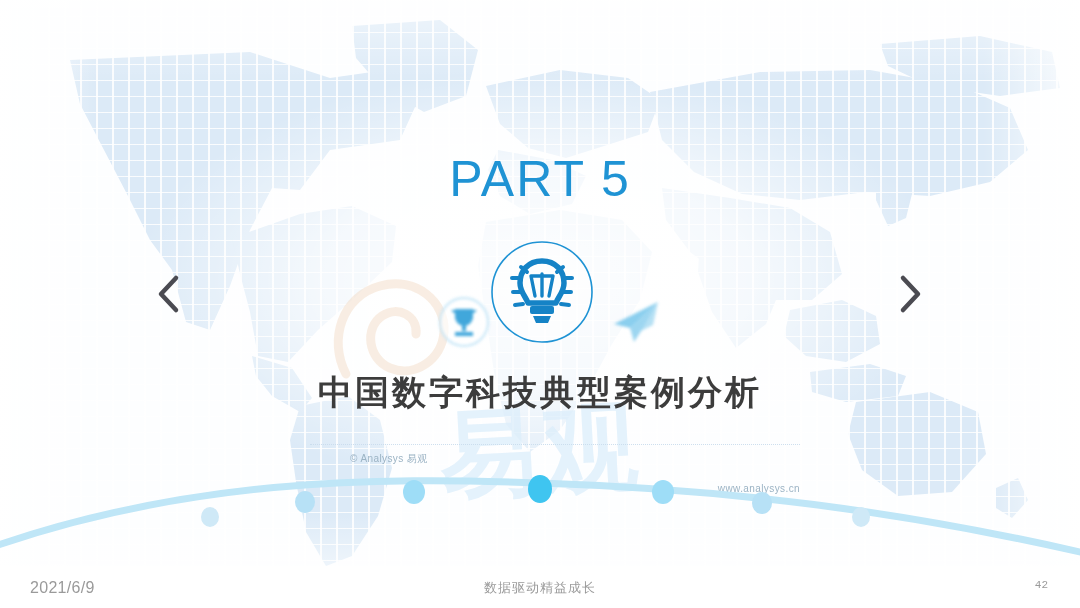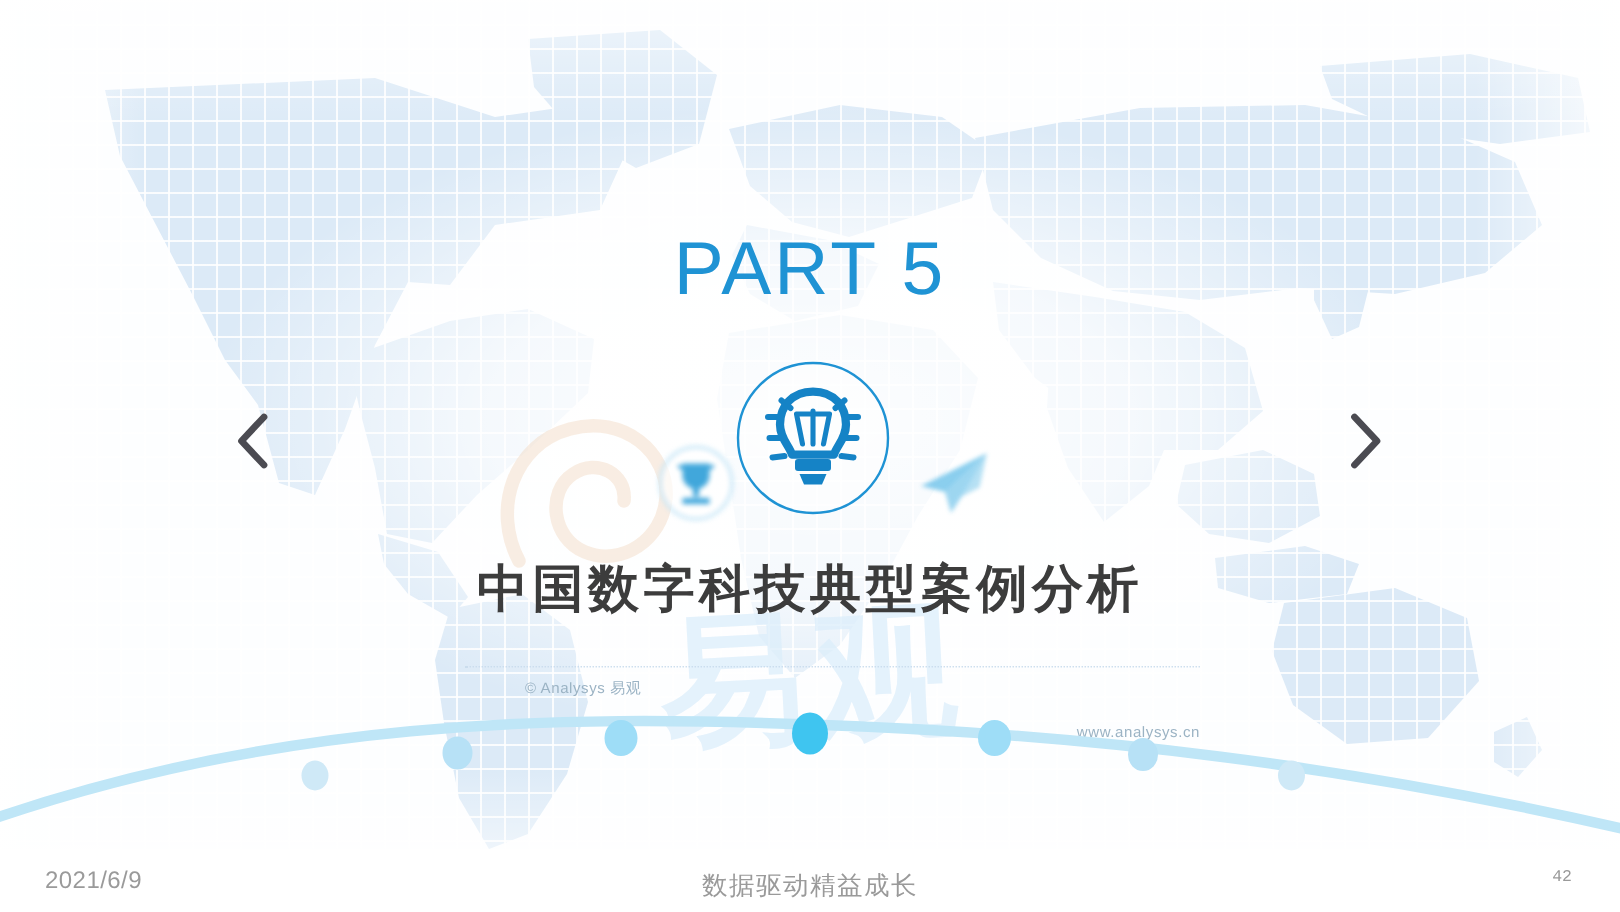--- a/index.html
+++ b/index.html
@@ -95,21 +95,21 @@
 
   
   .arc-nav{position:absolute;left:0;top:455px;width:1080px;height:110px;z-index:15;}
 
   
   .footer{
     position:absolute;left:0;right:0;bottom:0;height:42px;z-index:30;
     background:#ffffff;
   }
   .footer-date{position:absolute;left:30px;top:13px;font-size:16px;color:#9a9a9a;letter-spacing:.3px;}
-  .footer-center{position:absolute;left:0;right:0;top:13px;text-align:center;font-size:17px;color:#9a9a9a;letter-spacing:1px;}
+  .footer-center{position:absolute;left:0;right:0;top:13px;text-align:center;font-size:13px;color:#9a9a9a;letter-spacing:1px;}
   .footer-page{position:absolute;right:32px;top:13px;font-size:11px;color:#9a9a9a;font-family:Liberation Mono, monospace;}
 </style>
 </head>
 <body>
 
 <div id="slide">
 
   <div class="map-layer">
     <svg class="map-svg" viewBox="0 0 1080 570" preserveAspectRatio="none">
       <g fill="#dceaf7">

